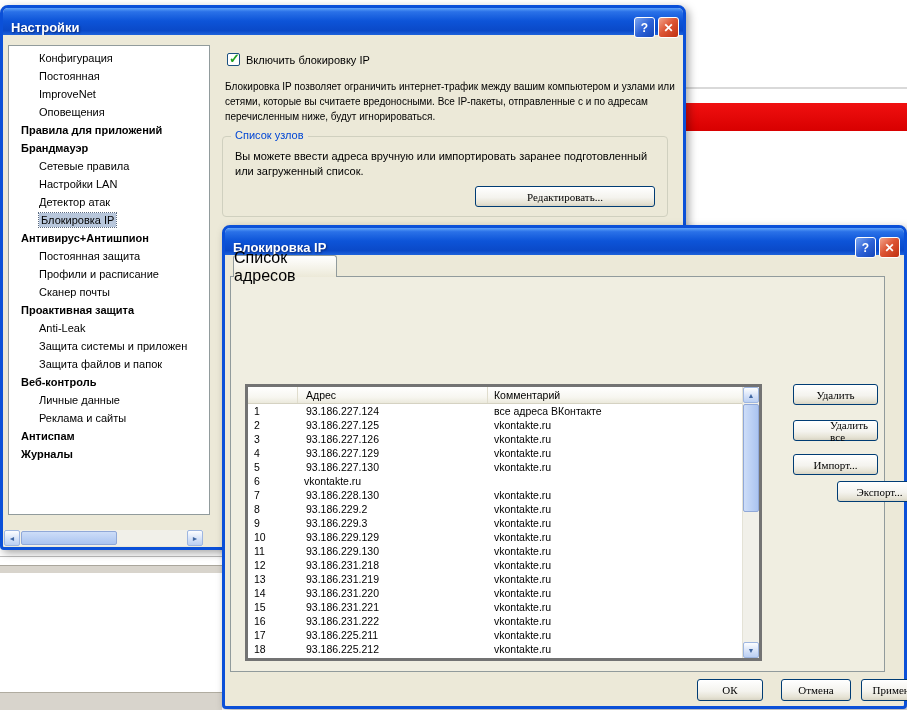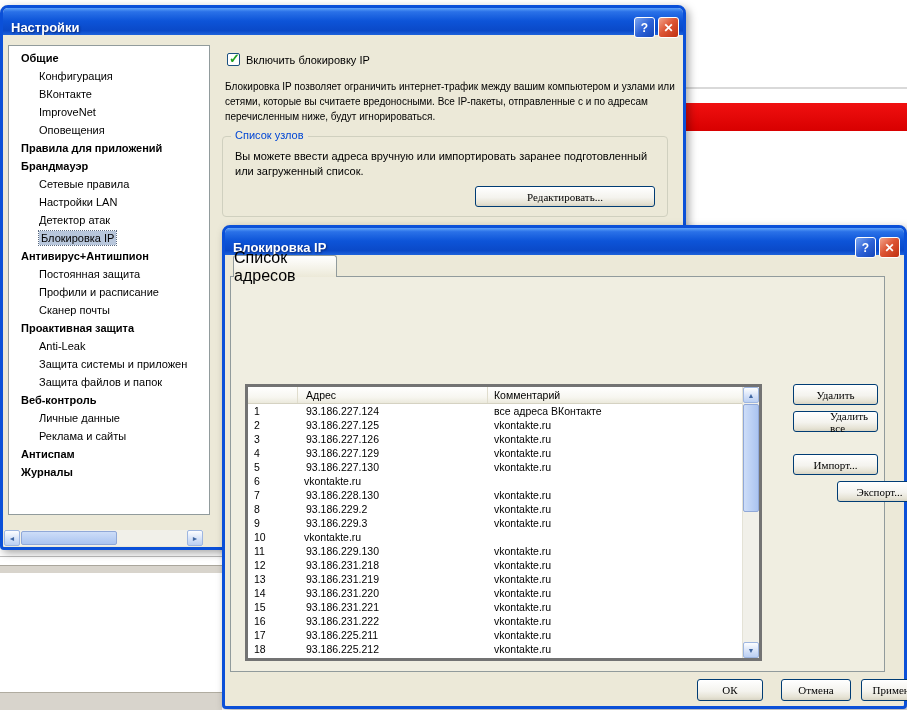--- a/index.html
+++ b/index.html
@@ -82,21 +82,21 @@
   .c1 { width:190px; padding-left:8px; flex:0 0 auto; }
   .c2 { flex:1; padding-left:6px; }
   .vscroll { width:17px; position:relative; background:#f1f0e9; border-left:1px solid #e4e2d6; flex:0 0 auto; }
   .vscroll .sb-btn { position:absolute; left:0; width:16px; }
   .sb-up { top:0; }
   .sb-down { bottom:0; }
   .v-thumb { position:absolute; left:0; top:17px; width:16px; height:108px; background:linear-gradient(90deg,#cdddf8,#abc4f0); border:1px solid #90a8d8; border-radius:2px; }
 
   .side-btn { left:568px; width:85px; height:21px; z-index:3; }
   #btn-delete { top:156px; }
-  #btn-delete-all { top:183px;padding-left:36px; }
+  #btn-delete-all { top:192px;padding-left:36px; }
   #btn-import { top:226px; }
   #btn-export { top:253px;margin-left:44px; }
 
   .footer-btn { top:451px; height:22px;margin-left:40px; }
   #btn-ok { left:432px; width:66px; }
   #btn-cancel { left:516px; width:70px; }
   #btn-apply { left:596px; width:76px; }
 </style>
 </head>
 <body>
@@ -112,23 +112,22 @@
     <div class="title-text">Настройки</div>
     <div class="tb-btn help-btn">
         <span>?</span>
       </div>
     <div class="tb-btn close-btn">
         <span>✕</span>
       </div>
   </div>
 
   <div class="tree">
-      <div class="tree-item bold"><span>Общие</span></div>
       <div class="tree-item child"><span>Конфигурация</span></div>
-      <div class="tree-item child"><span>ВКонтакте</span></div>
+      <div class="tree-item child"><span>Постоянная</span></div>
       <div class="tree-item child"><span>ImproveNet</span></div>
       <div class="tree-item child"><span>Оповещения</span></div>
       <div class="tree-item bold"><span>Правила для приложений</span></div>
       <div class="tree-item bold"><span>Брандмауэр</span></div>
       <div class="tree-item child"><span>Сетевые правила</span></div>
       <div class="tree-item child"><span>Настройки LAN</span></div>
       <div class="tree-item child"><span>Детектор атак</span></div>
       <div class="tree-item child"><span class="sel">Блокировка IP</span></div>
       <div class="tree-item bold"><span>Антивирус+Антишпион</span></div>
       <div class="tree-item child"><span>Постоянная защита</span></div>
@@ -243,20 +242,21 @@
             <div class="tcell c1">93.186.229.2</div>
             <div class="tcell c2">vkontakte.ru</div>
           </div>
           <div class="trow">
             <div class="tcell c0">9</div>
             <div class="tcell c1">93.186.229.3</div>
             <div class="tcell c2">vkontakte.ru</div>
           </div>
           <div class="trow">
             <div class="tcell c0">10</div>
+            <div class="tcell c1">93.186.229.129</div>
             <div class="tcell c2">vkontakte.ru</div>
           </div>
           <div class="trow">
             <div class="tcell c0">11</div>
             <div class="tcell c1">93.186.229.130</div>
             <div class="tcell c2">vkontakte.ru</div>
           </div>
           <div class="trow">
             <div class="tcell c0">12</div>
             <div class="tcell c1">93.186.231.218</div>

